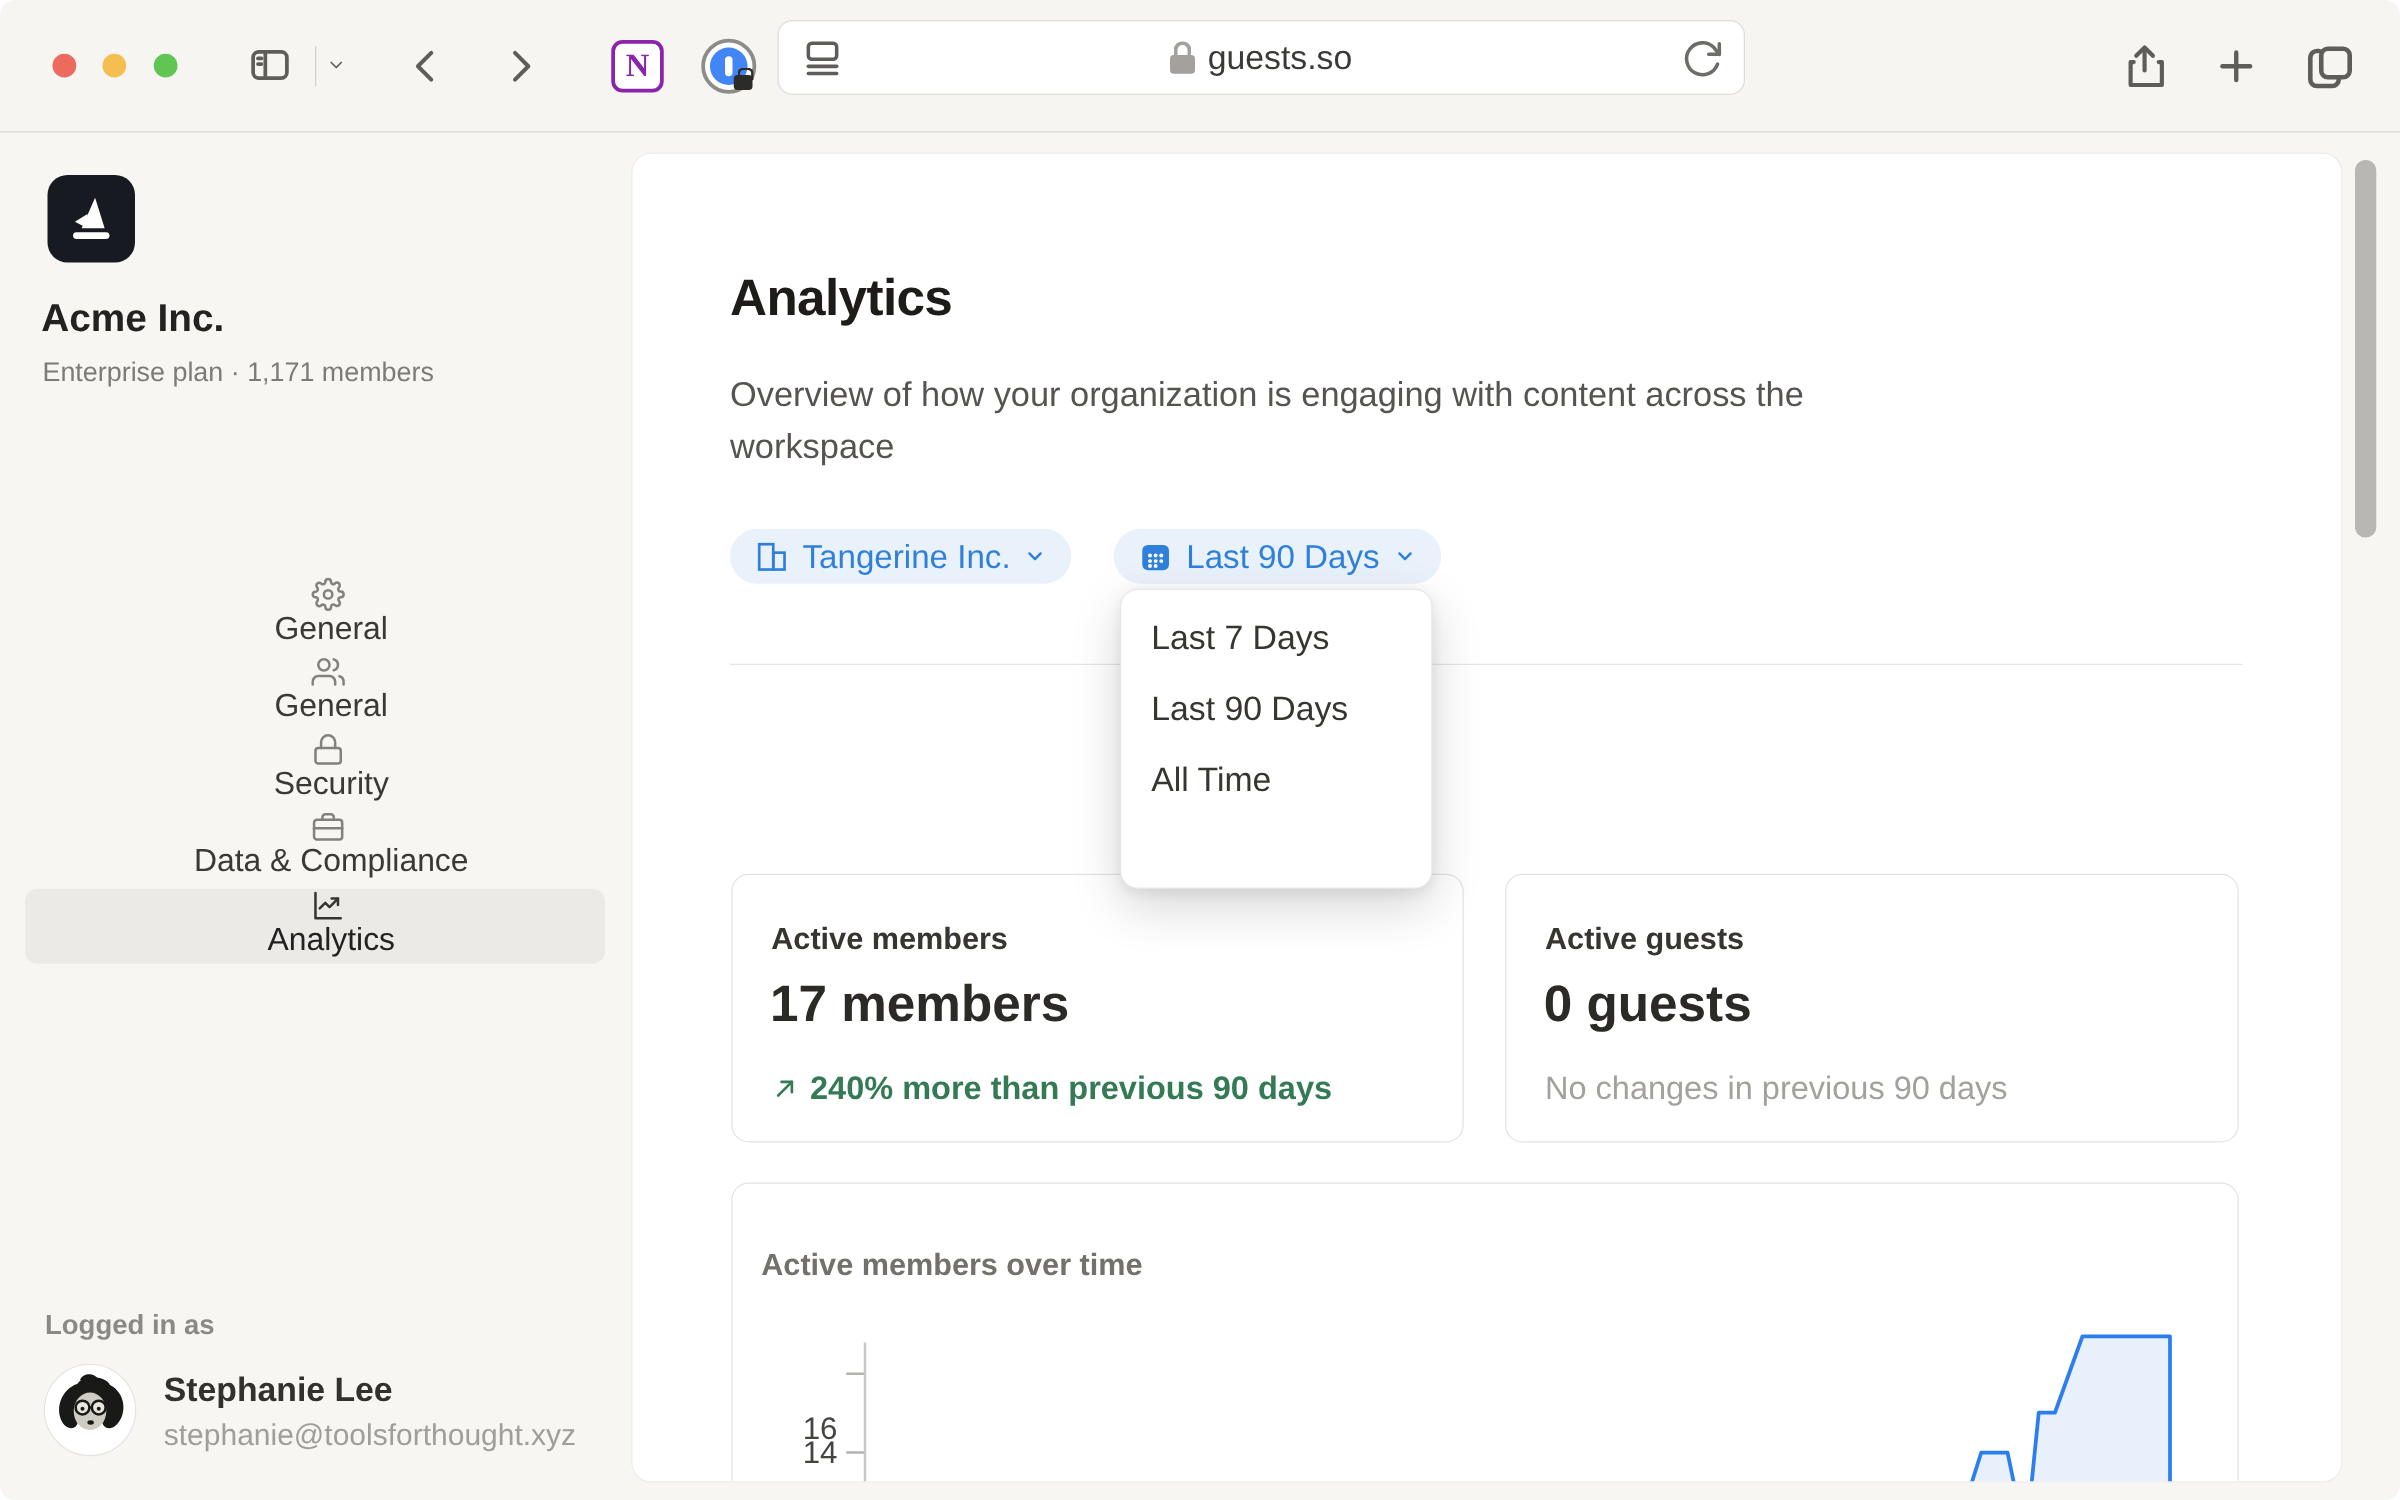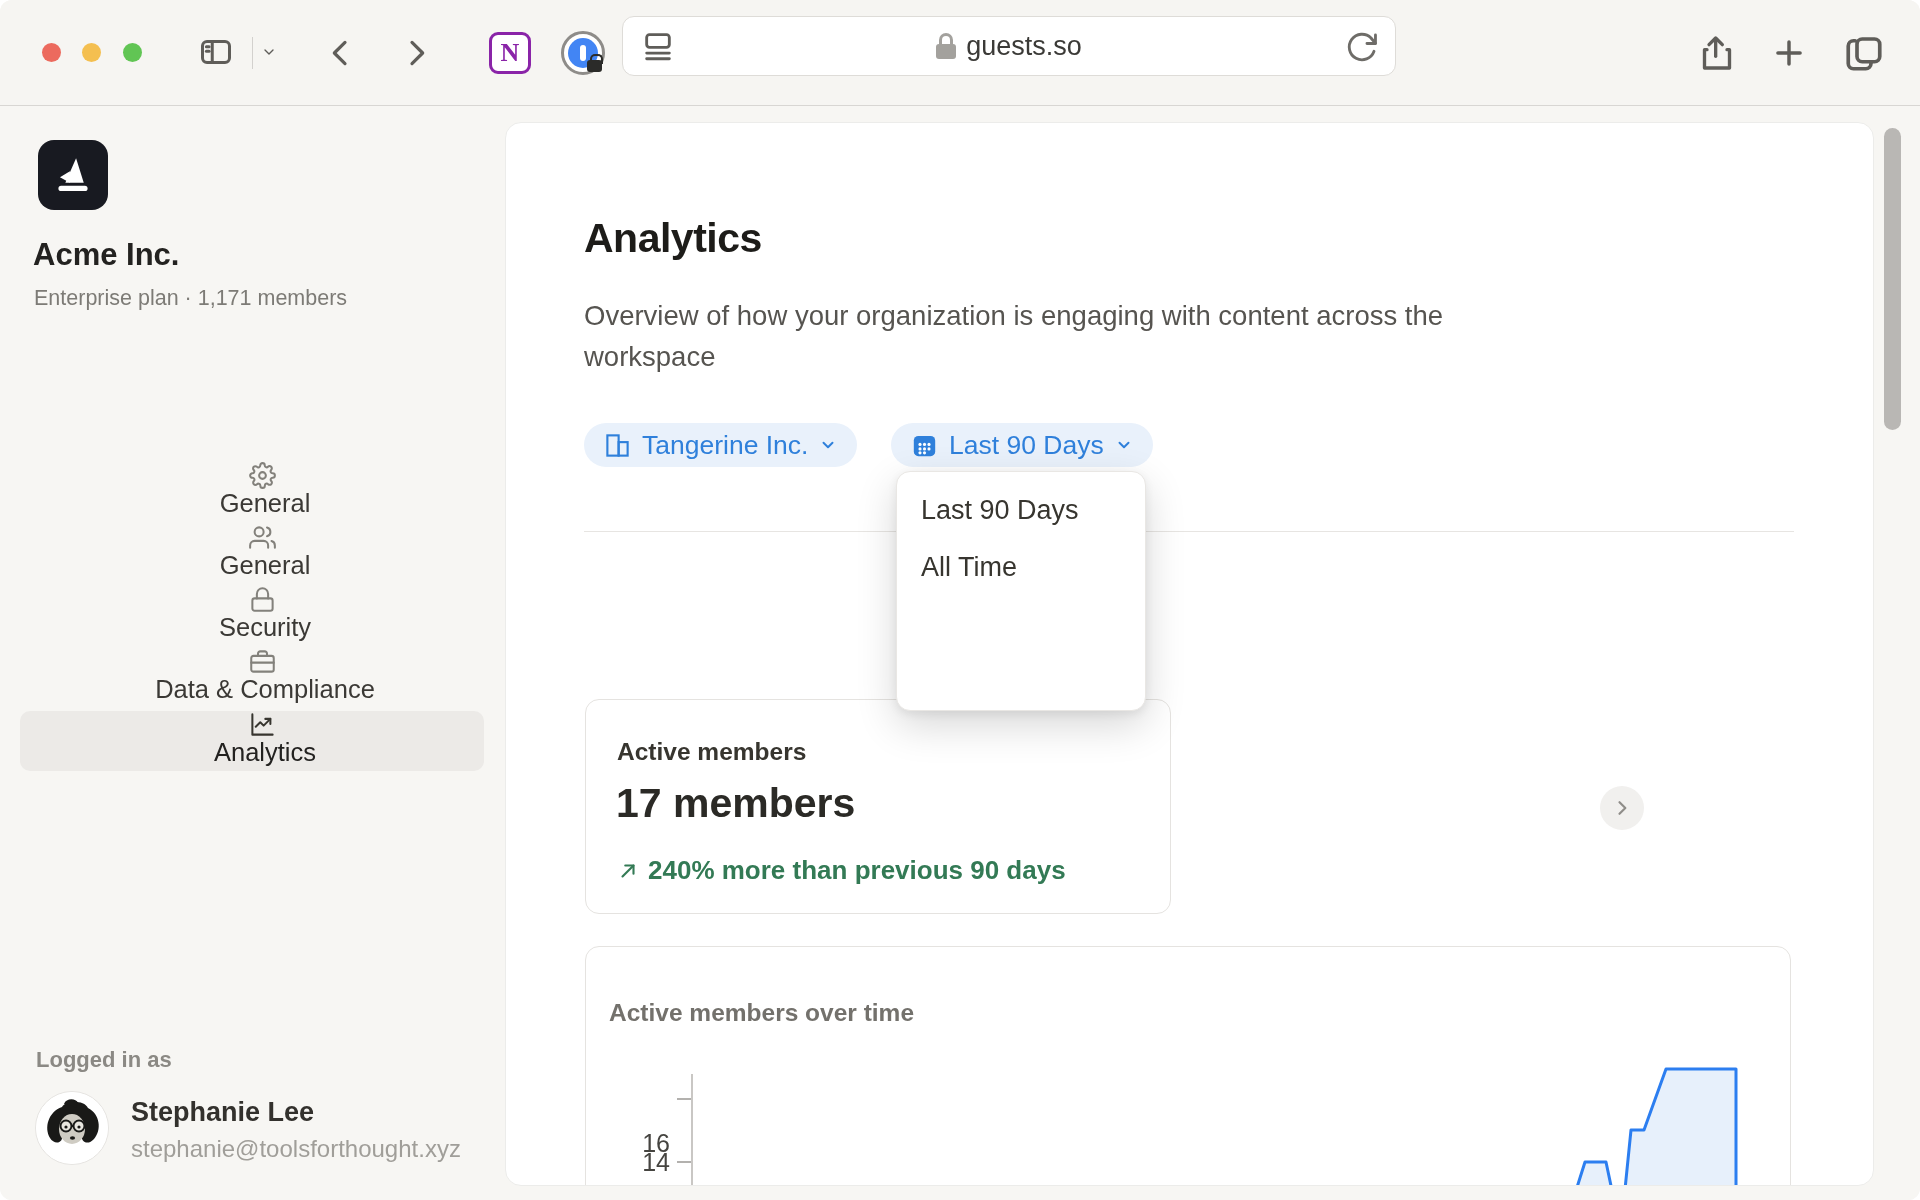--- a/index.html
+++ b/index.html
@@ -278,20 +278,21 @@
         </svg>
         <span>Last 90 Days</span>
         <svg class="chev" width="18" height="18" viewBox="0 0 24 24">
             <polyline points="6 9 12 15 18 9"></polyline>
           </svg>
       </div>
 
       <div id="divider"></div>
 
       <div id="dropdown">
+        <div class="dd-item">Last 7 Days</div>
         <div class="dd-item">Last 90 Days</div>
         <div class="dd-item">All Time</div>
       </div>
 
       <div class="card" style="left:79px;width:586px;">
         <div class="ctitle">Active members</div>
         <div class="cvalue">17 members</div>
         <div class="cdelta up">
           <svg width="22" height="22" viewBox="0 0 24 24" style="stroke:#337a55;fill:none;stroke-width:2.3;stroke-linecap:round;stroke-linejoin:round;">
               <line x1="6" y1="18" x2="18" y2="6"></line>
@@ -299,20 +300,27 @@
             </svg>
           <span>240% more than previous 90 days</span>
         </div>
         <button id="card-arrow-btn">
           <svg width="20" height="20" viewBox="0 0 24 24">
               <polyline points="9 5 16 12 9 19"></polyline>
             </svg>
         </button>
       </div>
 
+      <div class="card" style="left:698px;width:587px;">
+        <div class="ctitle">Active guests</div>
+        <div class="cvalue">0 guests</div>
+        <div class="cdelta flat">
+          <span>No changes in previous 90 days</span>
+        </div>
+      </div>
 
       <div id="chart-card">
         <div id="chart-title">Active members over time</div>
         <div class="ytick-label" style="left:40px;top:138px;margin-top:44px;">16</div>
         <div class="ytick-mark" style="top:151px;"></div>
         <div class="ytick-label" style="left:40px;top:201px;">14</div>
         <div class="ytick-mark" style="top:214px;"></div>
         <div id="y-axis"></div>
         <svg id="chart-svg" width="1080" height="300">
           <polygon id="chart-fill" points="875,175 875,157 893,100 914,100 926,157 930,157 939,68 952,68 974,7 1044,7 1044,157 1044,175" fill="#e7f0fb"></polygon>

